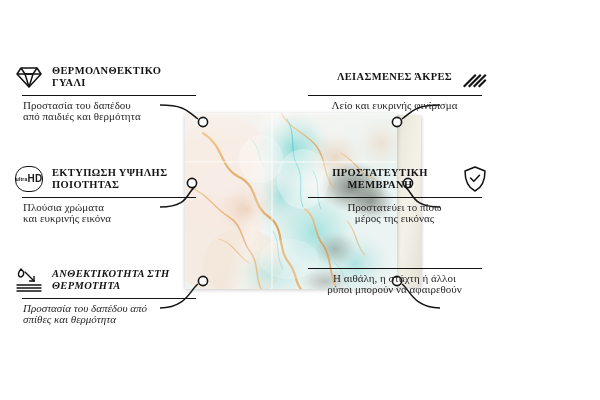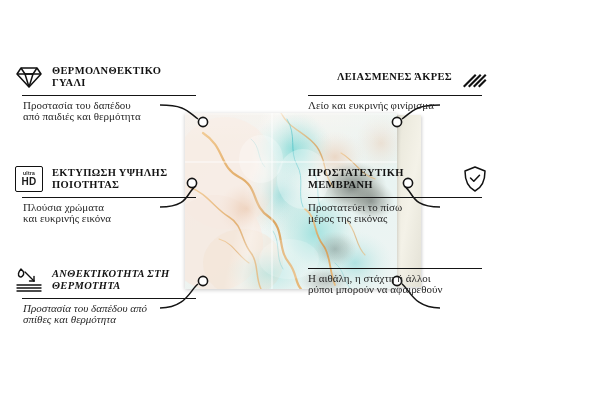--- a/index.html
+++ b/index.html
@@ -37,21 +37,21 @@
     position:absolute;inset:0;
     background:
       linear-gradient(102deg,rgba(255,255,255,0) 30%,rgba(255,255,255,.34) 37%,rgba(255,255,255,.06) 44%,rgba(255,255,255,0) 52%),
       linear-gradient(180deg,rgba(255,255,255,.18) 0%,rgba(255,255,255,0) 18%);
   }
   .glassline{position:absolute;background:rgba(255,255,255,.42);}
 
   
   .feat{position:absolute;width:182px;}
   .feat.left{left:14px;text-align:left;}
-  .feat.right{right:14px;text-align:left;}
+  .feat.right{right:14px;text-align:center;}
 
   .head{display:flex;align-items:center;gap:8px;}
   .feat.right .head{flex-direction:row-reverse;}
   .icon{
     width:30px;height:30px;flex:0 0 30px;
     display:flex;align-items:center;justify-content:center;
   }
   .icon svg{display:block;}
   .title{
     font-size:10.5px;letter-spacing:.35px;line-height:12.5px;
@@ -63,23 +63,23 @@
   .feat.right .rule{margin-right:8px;}
   .desc{
     font-size:11px;line-height:11.2px;color:#272727;
     font-family:"Liberation Serif","DejaVu Serif",serif;
   }
   .feat.left .desc{margin-left:9px;}
   .feat.right .desc{margin-right:9px;}
 
   
   .hd{
-    border:1.4px solid #111;border-radius:2px;
+    border:1.4px solid #111;border-radius:12px;
     width:26px;height:24px;
-    display:flex;flex-direction:column;align-items:center;justify-content:center;
+    display:flex;flex-direction:row;align-items:center;justify-content:center;
     font-family:"Liberation Sans","DejaVu Sans",sans-serif;
     line-height:1;
   }
   .hd .u{font-size:5px;letter-spacing:.2px;font-weight:700;}
   .hd .h{font-size:10px;font-weight:700;letter-spacing:.2px;margin-top:.5px;}
 </style>
 </head>
 <body>
 
 <div id="stage">

